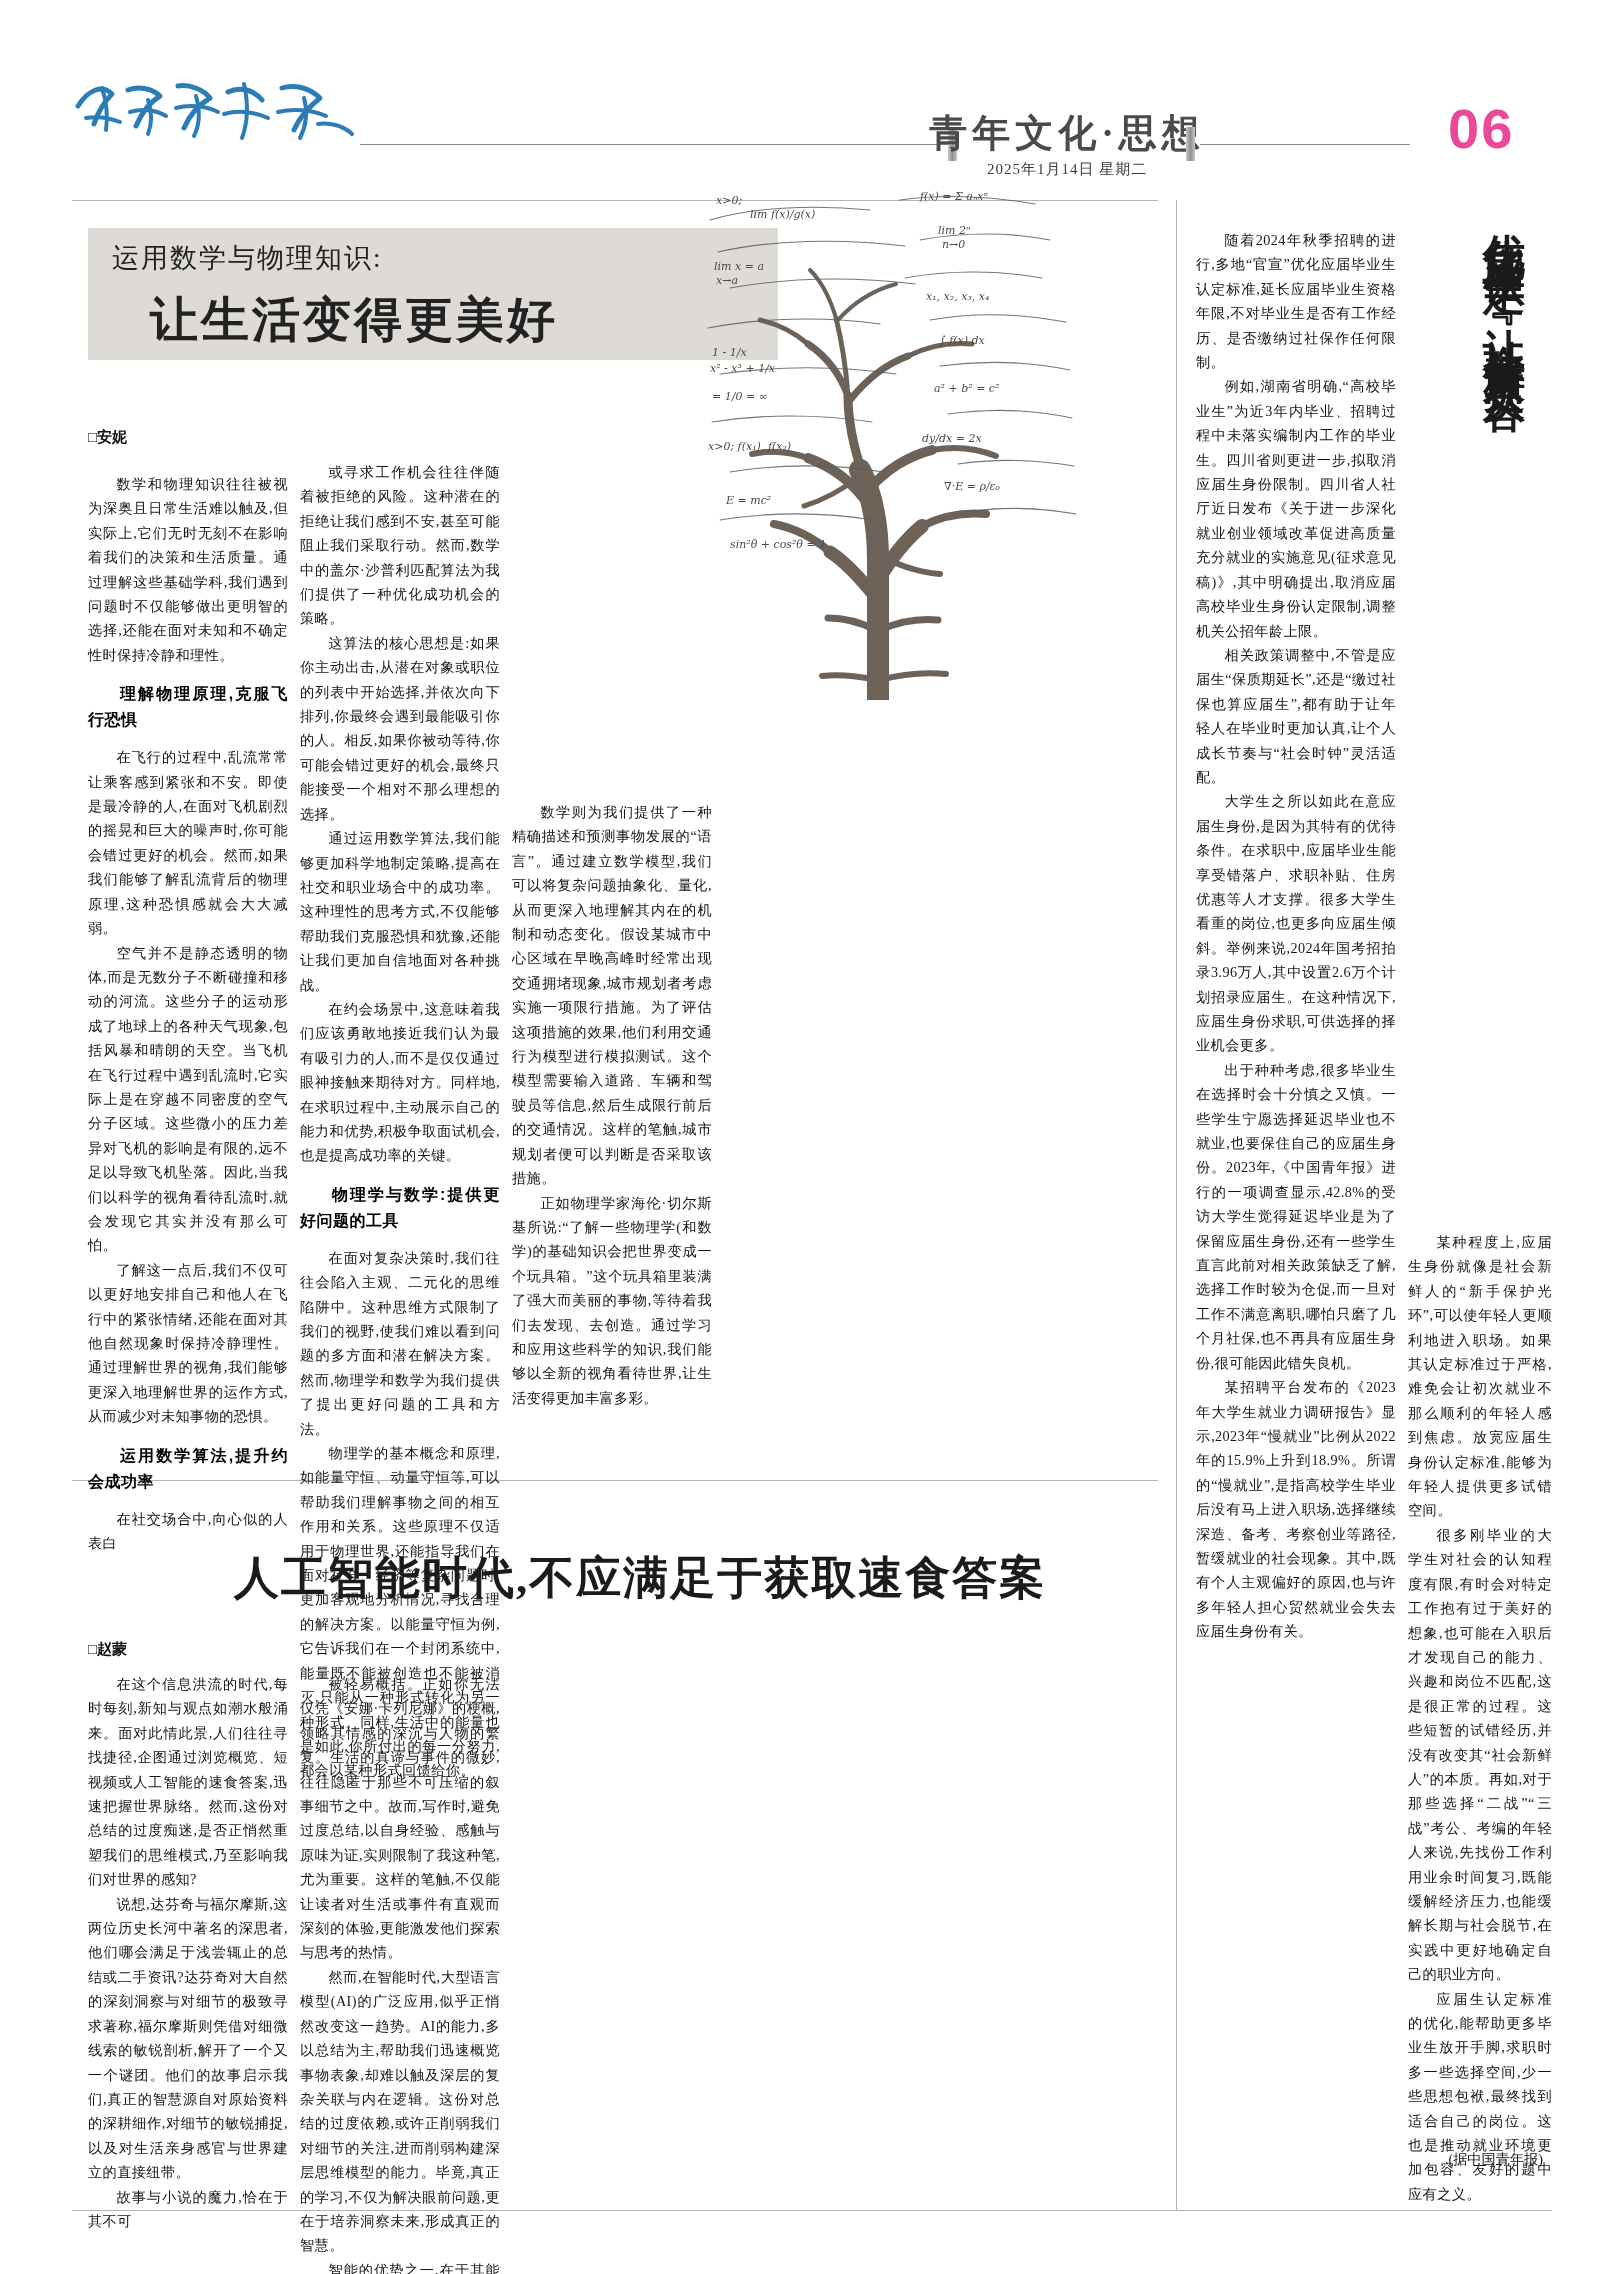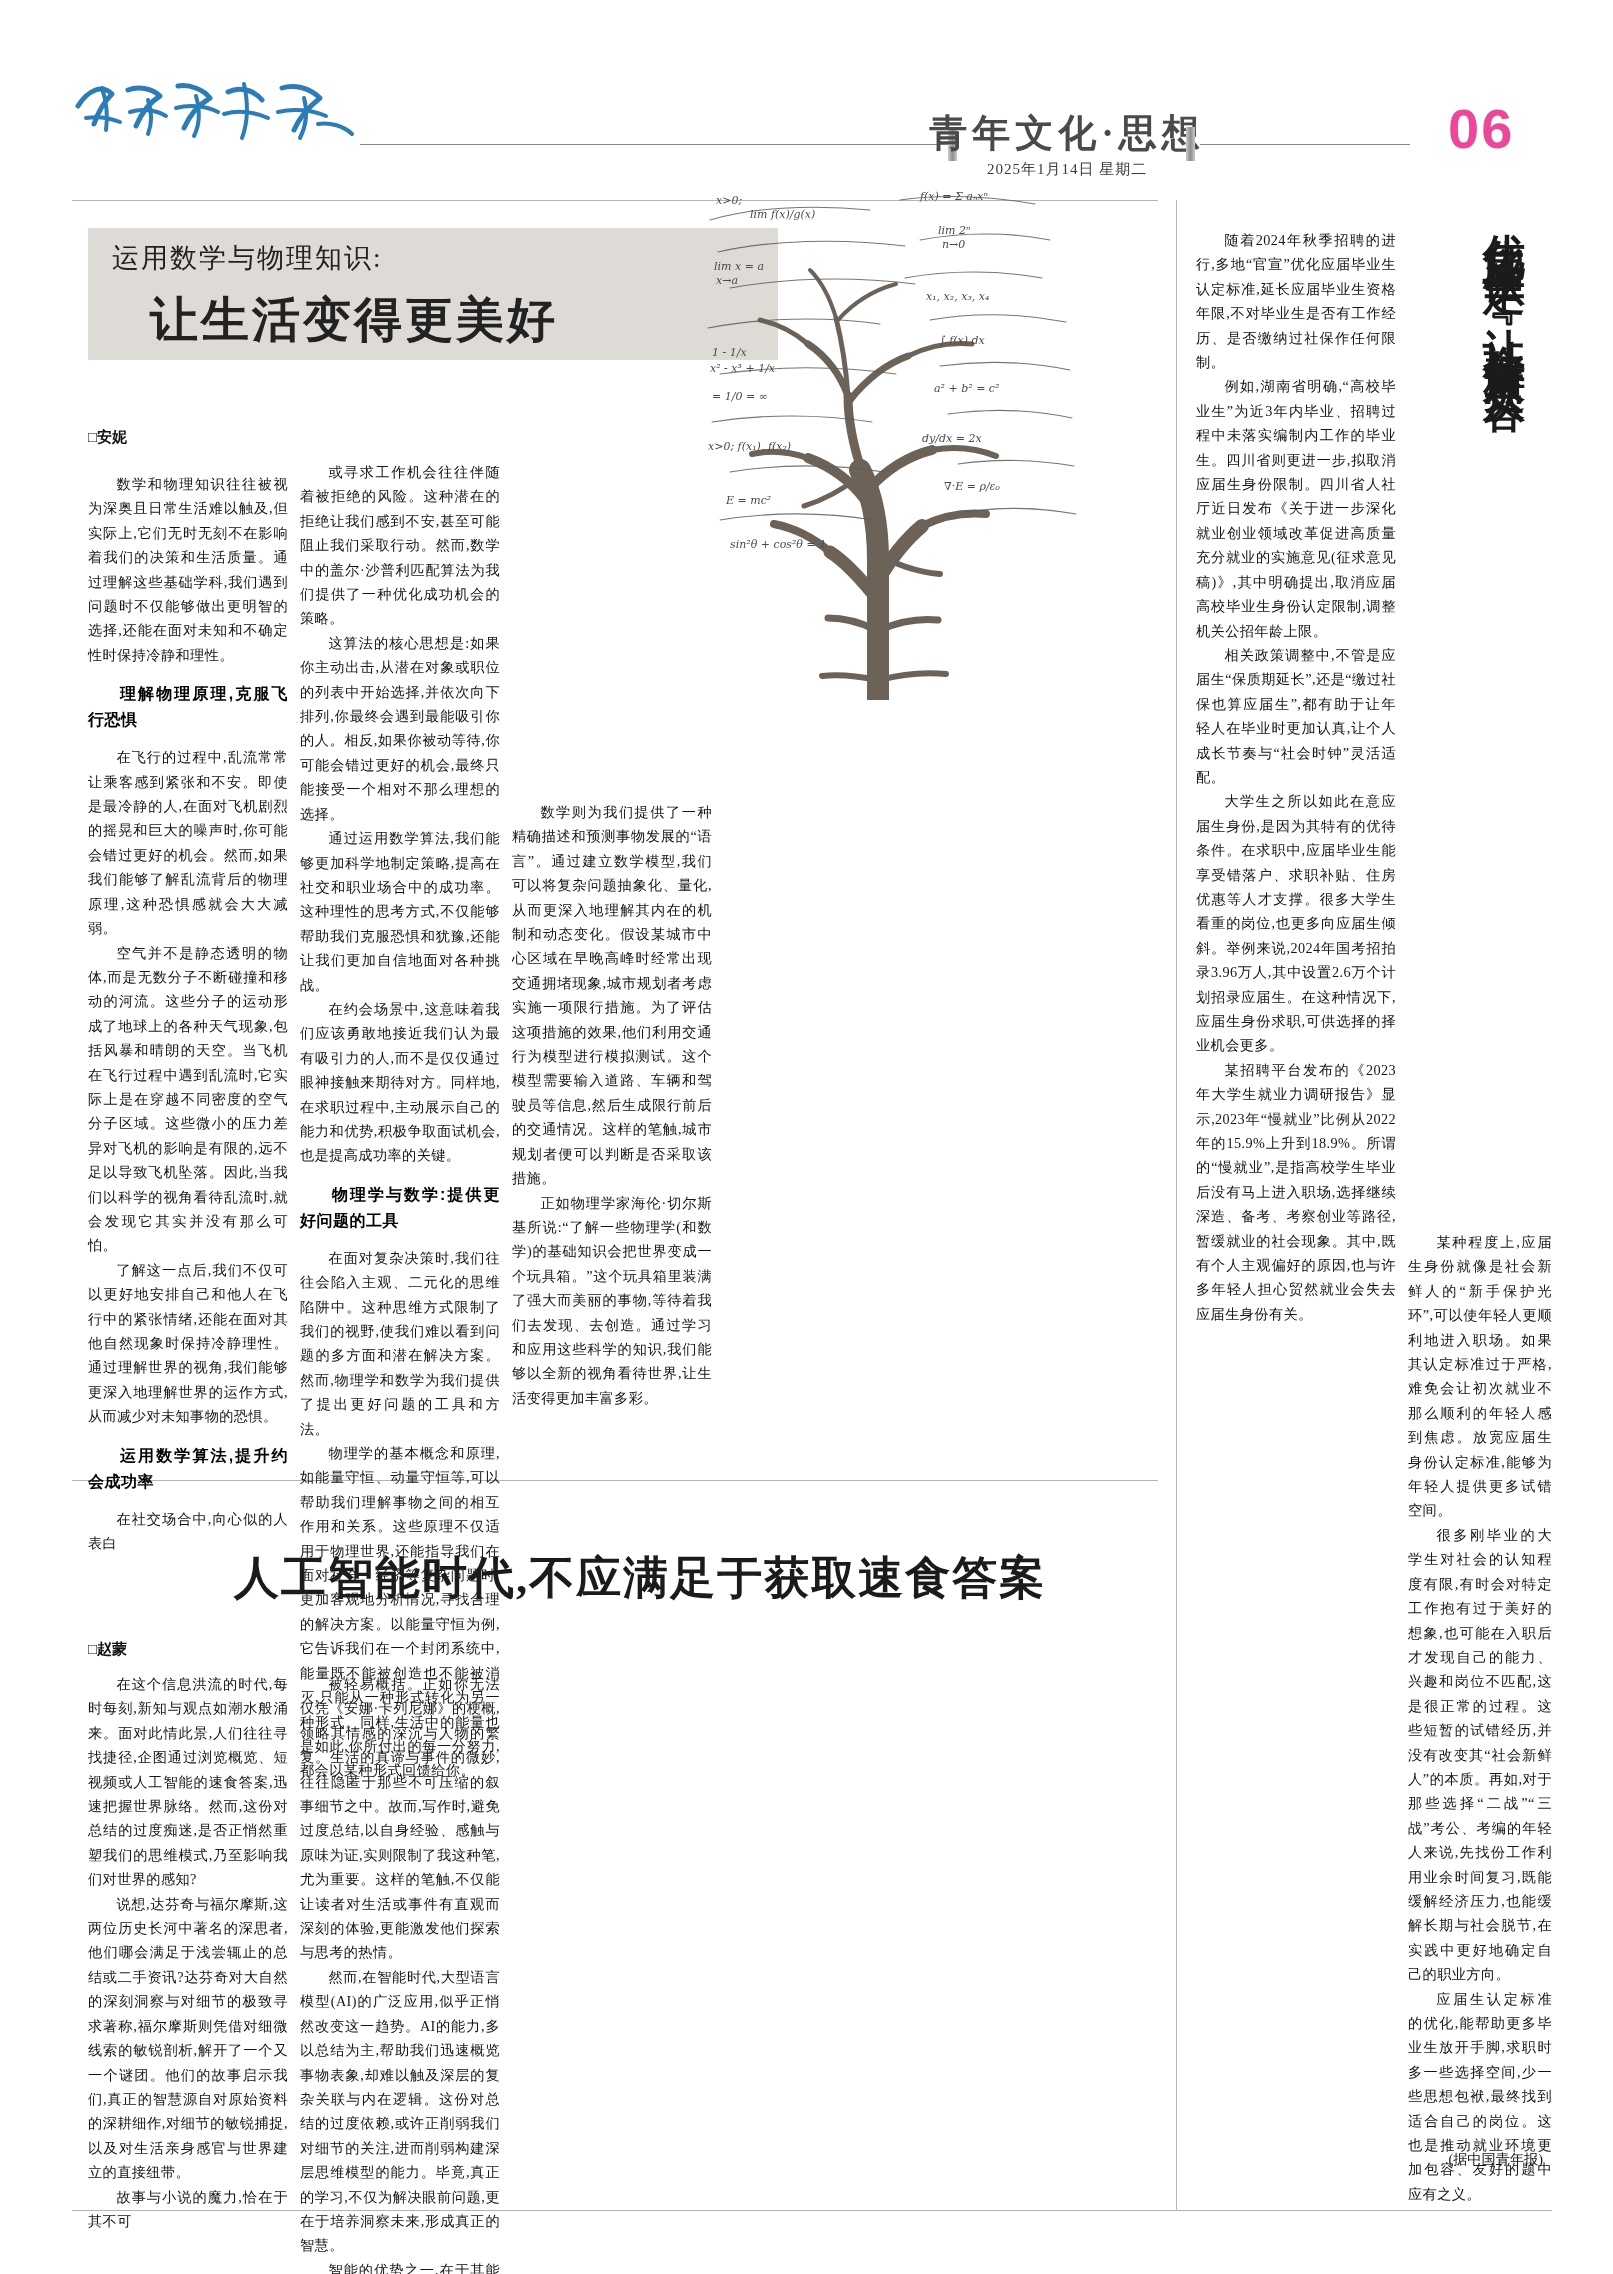--- a/index.html
+++ b/index.html
@@ -264,20 +264,21 @@
   <div class="col" id="a2c4" style="left:724px;top:1672px;width:200px;height:520px;"></div>
   <div class="col" id="a2c5" style="left:936px;top:1672px;width:200px;height:520px;"></div>
 
   <div class="v-head">优化应届生认定,让『社会新鲜人』更从容</div>
 
   <div class="col" id="a3c1" style="left:1196px;top:228px;width:200px;height:1930px;">
       <p>随着2024年秋季招聘的进行,多地“官宣”优化应届毕业生认定标准,延长应届毕业生资格年限,不对毕业生是否有工作经历、是否缴纳过社保作任何限制。</p>
       <p>例如,湖南省明确,“高校毕业生”为近3年内毕业、招聘过程中未落实编制内工作的毕业生。四川省则更进一步,拟取消应届生身份限制。四川省人社厅近日发布《关于进一步深化就业创业领域改革促进高质量充分就业的实施意见(征求意见稿)》,其中明确提出,取消应届高校毕业生身份认定限制,调整机关公招年龄上限。</p>
       <p>相关政策调整中,不管是应届生“保质期延长”,还是“缴过社保也算应届生”,都有助于让年轻人在毕业时更加认真,让个人成长节奏与“社会时钟”灵活适配。</p>
       <p>大学生之所以如此在意应届生身份,是因为其特有的优待条件。在求职中,应届毕业生能享受错落户、求职补贴、住房优惠等人才支撑。很多大学生看重的岗位,也更多向应届生倾斜。举例来说,2024年国考招拍录3.96万人,其中设置2.6万个计划招录应届生。在这种情况下,应届生身份求职,可供选择的择业机会更多。</p>
+      <p>出于种种考虑,很多毕业生在选择时会十分慎之又慎。一些学生宁愿选择延迟毕业也不就业,也要保住自己的应届生身份。2023年,《中国青年报》进行的一项调查显示,42.8%的受访大学生觉得延迟毕业是为了保留应届生身份,还有一些学生直言此前对相关政策缺乏了解,选择工作时较为仓促,而一旦对工作不满意离职,哪怕只磨了几个月社保,也不再具有应届生身份,很可能因此错失良机。</p>
       <p>某招聘平台发布的《2023年大学生就业力调研报告》显示,2023年“慢就业”比例从2022年的15.9%上升到18.9%。所谓的“慢就业”,是指高校学生毕业后没有马上进入职场,选择继续深造、备考、考察创业等路径,暂缓就业的社会现象。其中,既有个人主观偏好的原因,也与许多年轻人担心贸然就业会失去应届生身份有关。</p>
     </div>
   <div class="col" id="a3c2" style="left:1408px;top:1230px;width:144px;height:915px;">
       <p>某种程度上,应届生身份就像是社会新鲜人的“新手保护光环”,可以使年轻人更顺利地进入职场。如果其认定标准过于严格,难免会让初次就业不那么顺利的年轻人感到焦虑。放宽应届生身份认定标准,能够为年轻人提供更多试错空间。</p>
       <p>很多刚毕业的大学生对社会的认知程度有限,有时会对特定工作抱有过于美好的想象,也可能在入职后才发现自己的能力、兴趣和岗位不匹配,这是很正常的过程。这些短暂的试错经历,并没有改变其“社会新鲜人”的本质。再如,对于那些选择“二战”“三战”考公、考编的年轻人来说,先找份工作利用业余时间复习,既能缓解经济压力,也能缓解长期与社会脱节,在实践中更好地确定自己的职业方向。</p>
       <p>应届生认定标准的优化,能帮助更多毕业生放开手脚,求职时多一些选择空间,少一些思想包袱,最终找到适合自己的岗位。这也是推动就业环境更加包容、友好的题中应有之义。</p>
     </div>
 
   <div class="src">(据中国青年报)</div>
 

